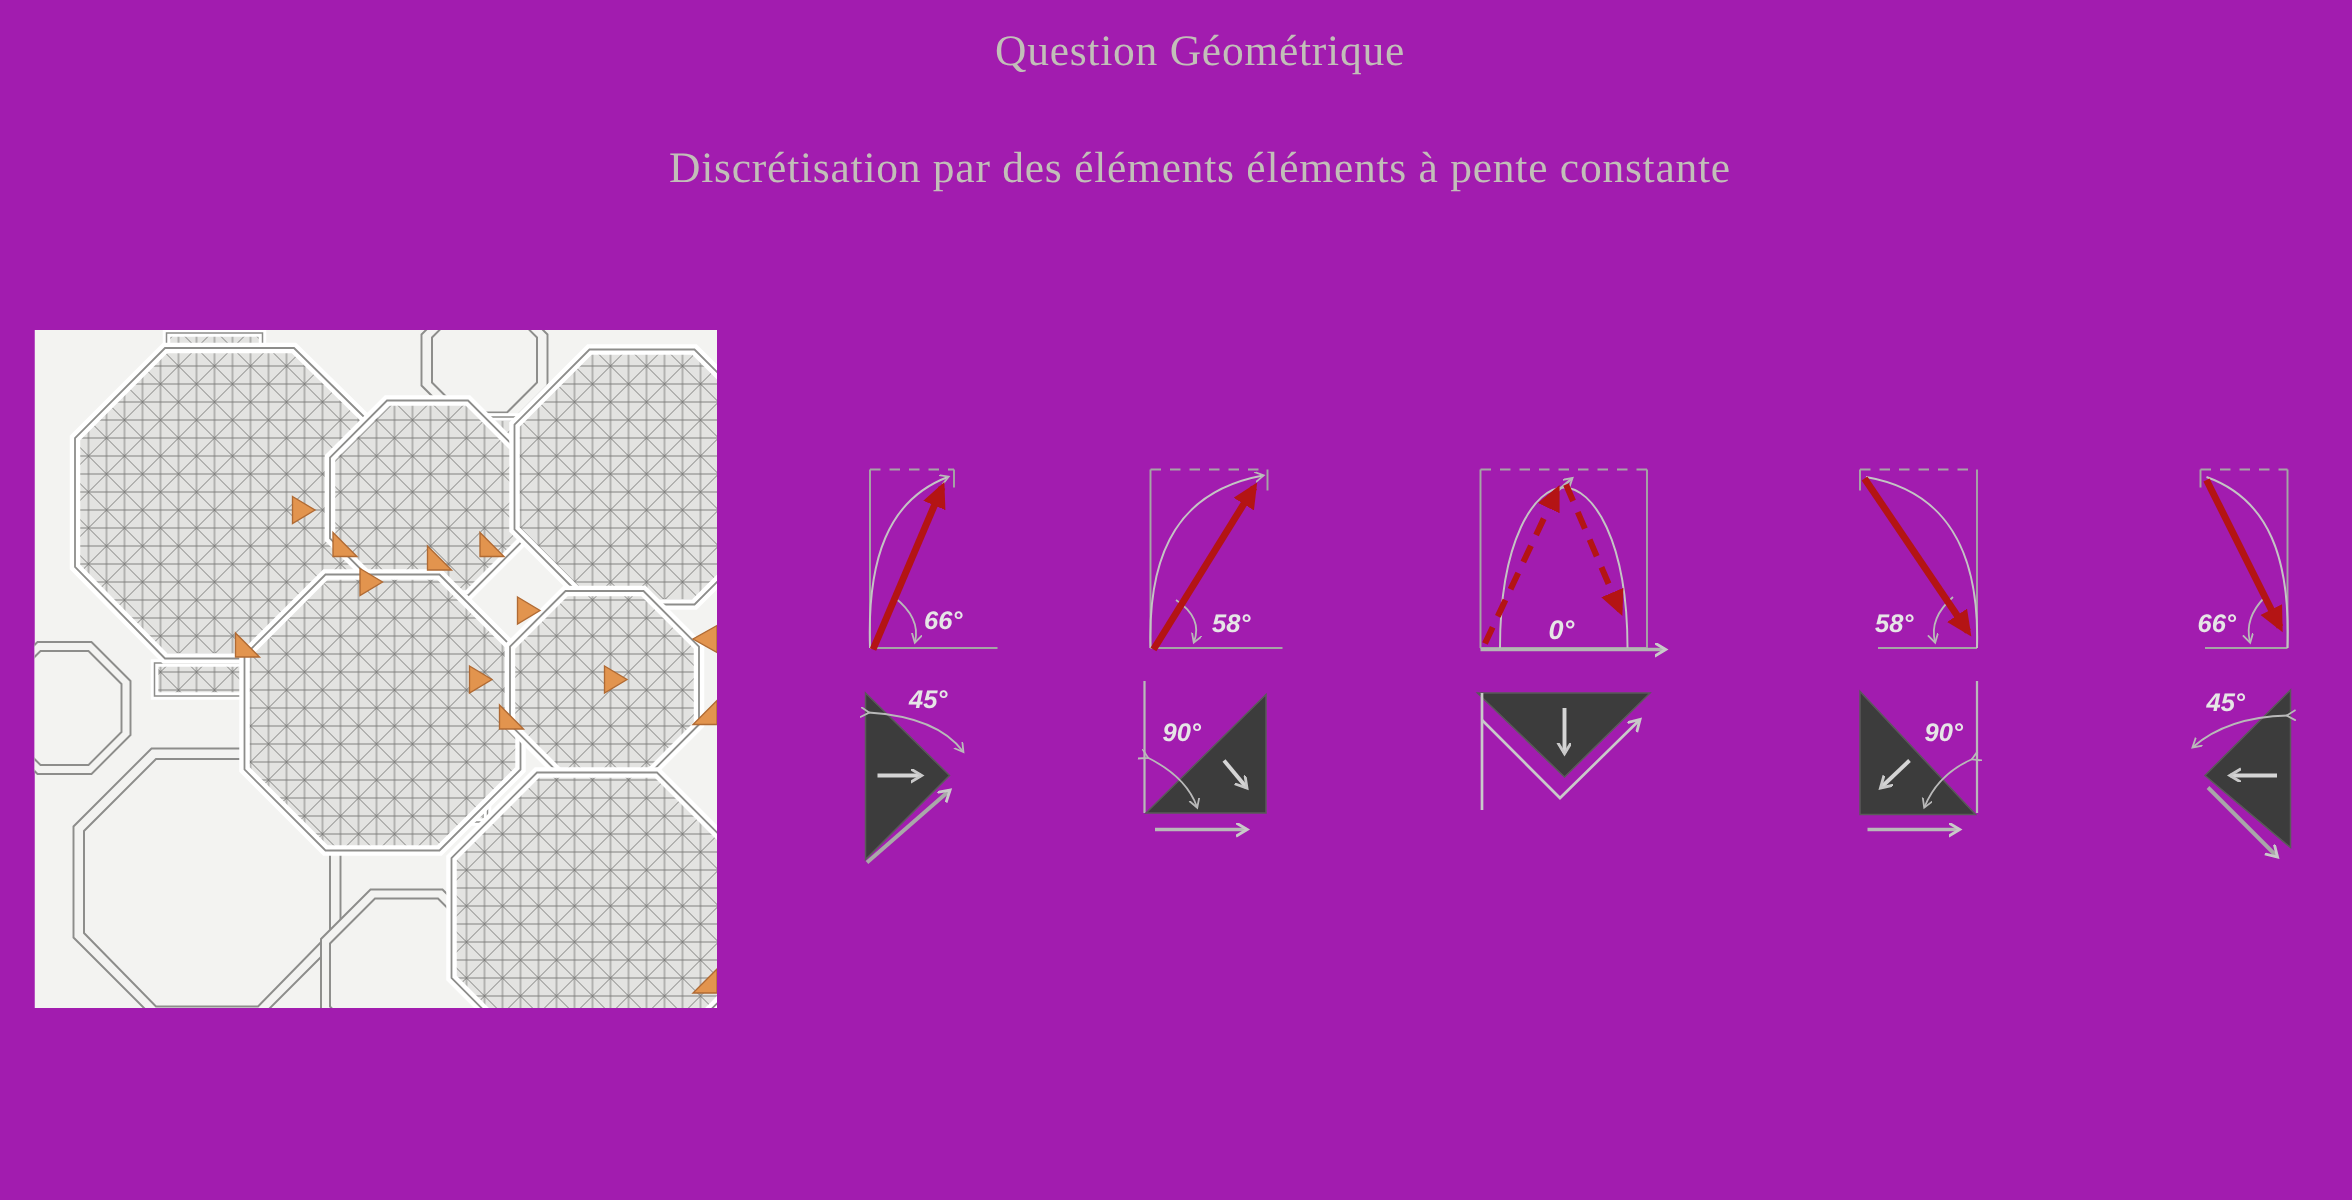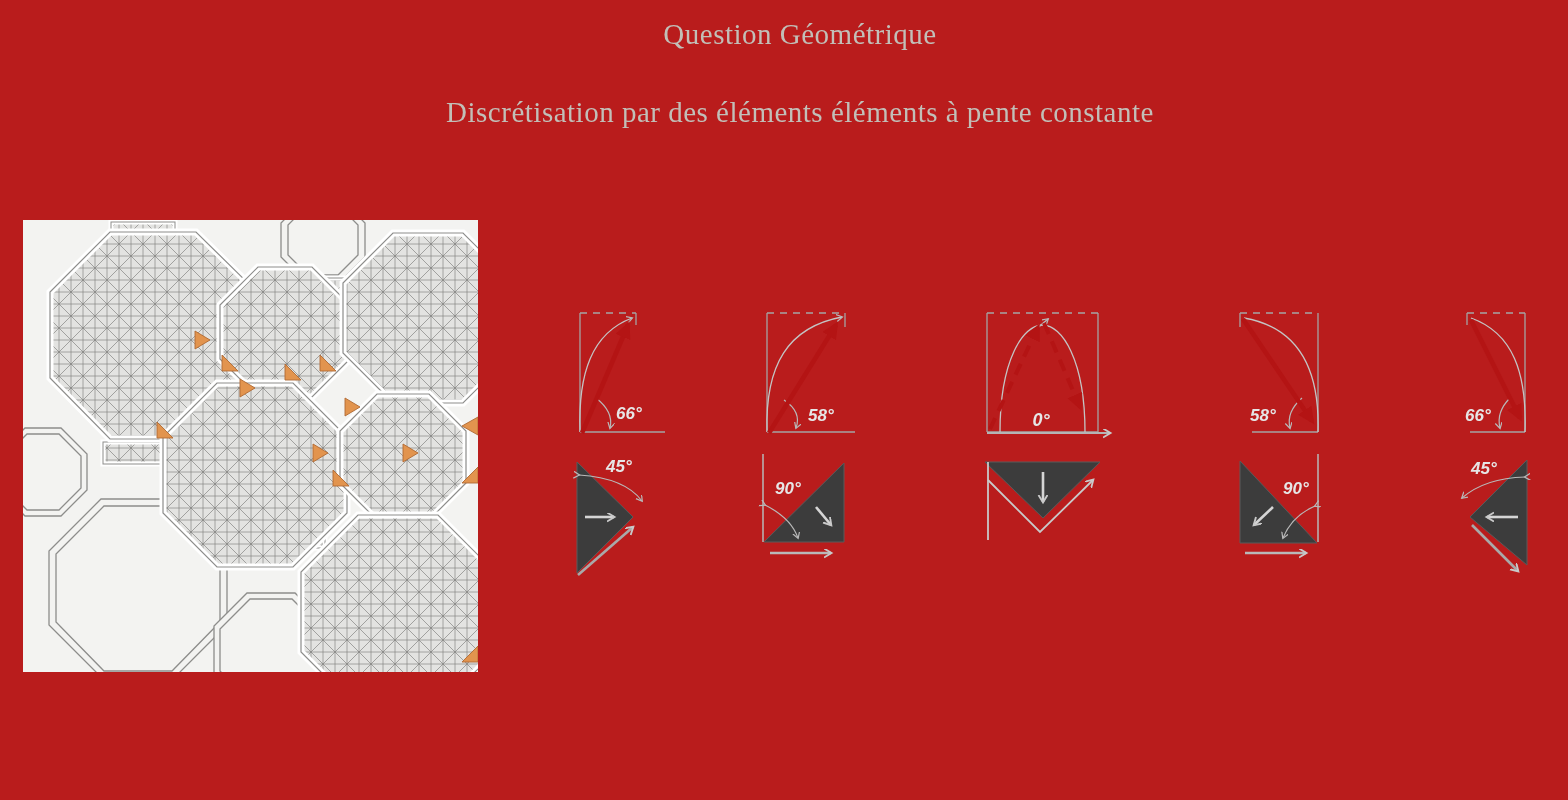--- a/index.html
+++ b/index.html
@@ -1,16 +1,16 @@
 <!DOCTYPE html>
 <html><head>
 <meta charset="utf-8">
 <style>
   html,body{margin:0;padding:0;background:#020202;width:1568px;height:800px;overflow:hidden;}
-  .slide{position:relative;width:1568px;height:800px;background:#b91c1c;
+  .slide{position:relative;width:1568px;height:800px;background:#a21caf;
          font-family:"Liberation Serif", serif;}
   .title{position:absolute;left:0;top:18px;width:1600px;text-align:center;
          color:#c2bfb8;font-size:29px;letter-spacing:0.5px;font-weight:400;}
   .subtitle{position:absolute;left:0;top:96px;width:1600px;text-align:center;
          color:#c2bfb8;font-size:29px;letter-spacing:0.5px;font-weight:400;}
   .abs{position:absolute;}
   svg text.ang{font-family:"Liberation Sans", sans-serif;font-size:17px;font-style:italic;
          font-weight:bold;fill:#e6e6e6;}
   svg text.ang0{font-family:"Liberation Sans", sans-serif;font-size:18px;font-style:italic;
          font-weight:bold;fill:#e6e6e6;}

